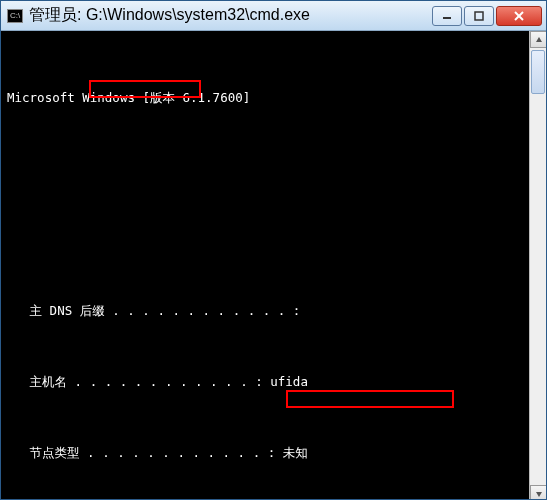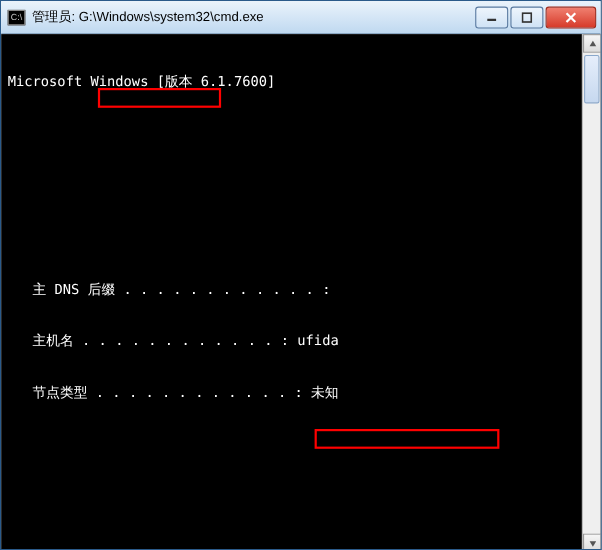--- a/index.html
+++ b/index.html
@@ -27,21 +27,21 @@
     border: 1px solid #888;
     margin-right: 6px;
     display: flex;
     align-items: center;
     justify-content: center;
     font-size: 8px;
     color: #ccc;
     font-family: sans-serif;
   }
   .titlebar-title {
-    font-size: 12px;
+    font-size: 16px;
     color: #000;
     font-family: "Microsoft YaHei", "SimSun", sans-serif;
     flex: 1;
     white-space: nowrap;
     overflow: hidden;
   }
   .window-controls {
     display: flex;
     gap: 0;
     height: 20px;
@@ -76,21 +76,21 @@
     position: relative;
     overflow: hidden;
   }
   .terminal-inner {
     padding: 4px 6px;
     font-size: 12.5px;
     line-height: 15.7px;
     white-space: pre;
     font-family: "NSimSun", "SimSun", "Consolas", monospace;
   }
-  .terminal-line { white-space: pre; position: relative; }
+  .terminal-line { white-space: pre; position: relative; margin-top: 24px; }
   .blank { height: 15.7px; }
   .highlight-box-red {
     border: 2px solid #ff0000;
     position: absolute;
     pointer-events: none;
   }
   .scrollbar {
     position: absolute;
     right: 0;
     top: 0;

